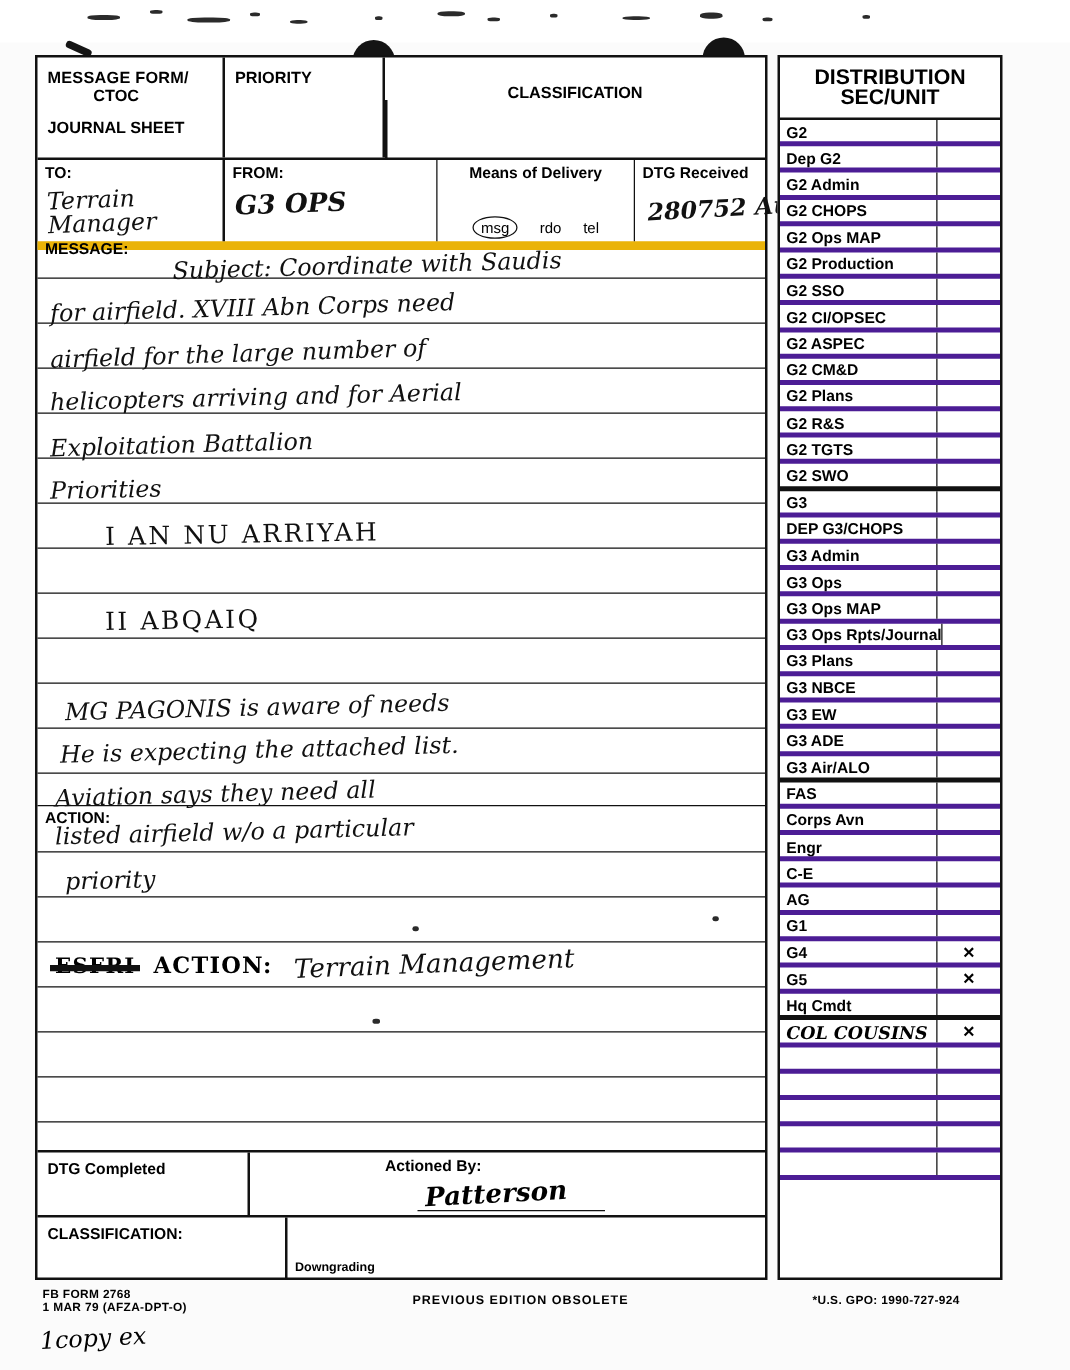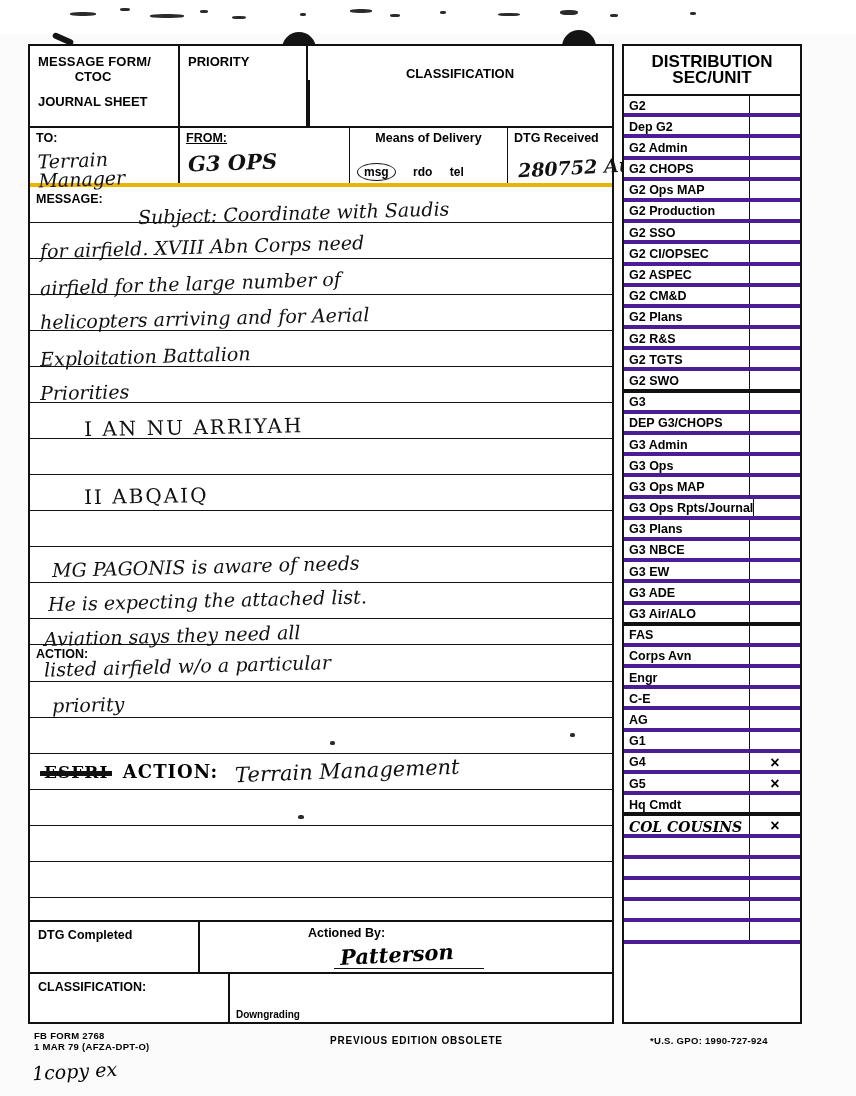--- a/index.html
+++ b/index.html
@@ -76,32 +76,32 @@
     border-right: 2px solid #111; box-sizing: border-box;
     padding: 8px 0 0 8px; font-size: 13px; font-weight: bold;
   }
   .hdr-c3 {
     position: absolute; left: 278px; top: 0; right: 0; height: 100%;
     box-sizing: border-box; padding-top: 20px; font-size: 13px; font-weight: bold;
     text-align: center;
   }
   
   .addr {
-    position: absolute; left: 0; top: 82px; width: 100%; height: 59px;
-    border-bottom: 4px solid #eab308; box-sizing: border-box;
+    position: absolute; left: 0; top: 82px; width: 100%; height: 72px;
+    border-bottom: 7px solid #eab308; box-sizing: border-box;
   }
   .addr .cell { position: absolute; top: 0; height: 100%; box-sizing: border-box; }
   .addr .lab { font-size: 12.5px; font-weight: bold; padding: 3px 0 0 6px;}
   .c-to   { left: 0;   width: 150px; border-right: 2px solid #111; }
-  .c-from { left: 150px; width: 170px; border-right: 1px solid #111; text-decoration: underline; }
+  .c-from { left: 150px; width: 170px; border-right: 1px solid #111; }
   .c-mod  { left: 320px; width: 158px; border-right: 1px solid #111; }
   .c-dtg  { left: 478px; right: 0; }
   .mod-sub {
     position: absolute; left: 0; bottom: 4px; width: 100%;
-    font-size: 12px; font-weight: bold;  margin-top: 17px;
+    font-size: 12px; font-weight: normal; text-align: center; margin-top: 17px;
   }
   .mod-sub span { margin: 0 7px; }
   .oval {
     border: 1.6px solid #111; border-radius: 50%;
     padding: 1px 6px 1px 6px;
   }
   
   .hw {
     font-family: "DejaVu Serif", serif;
     font-style: italic;

